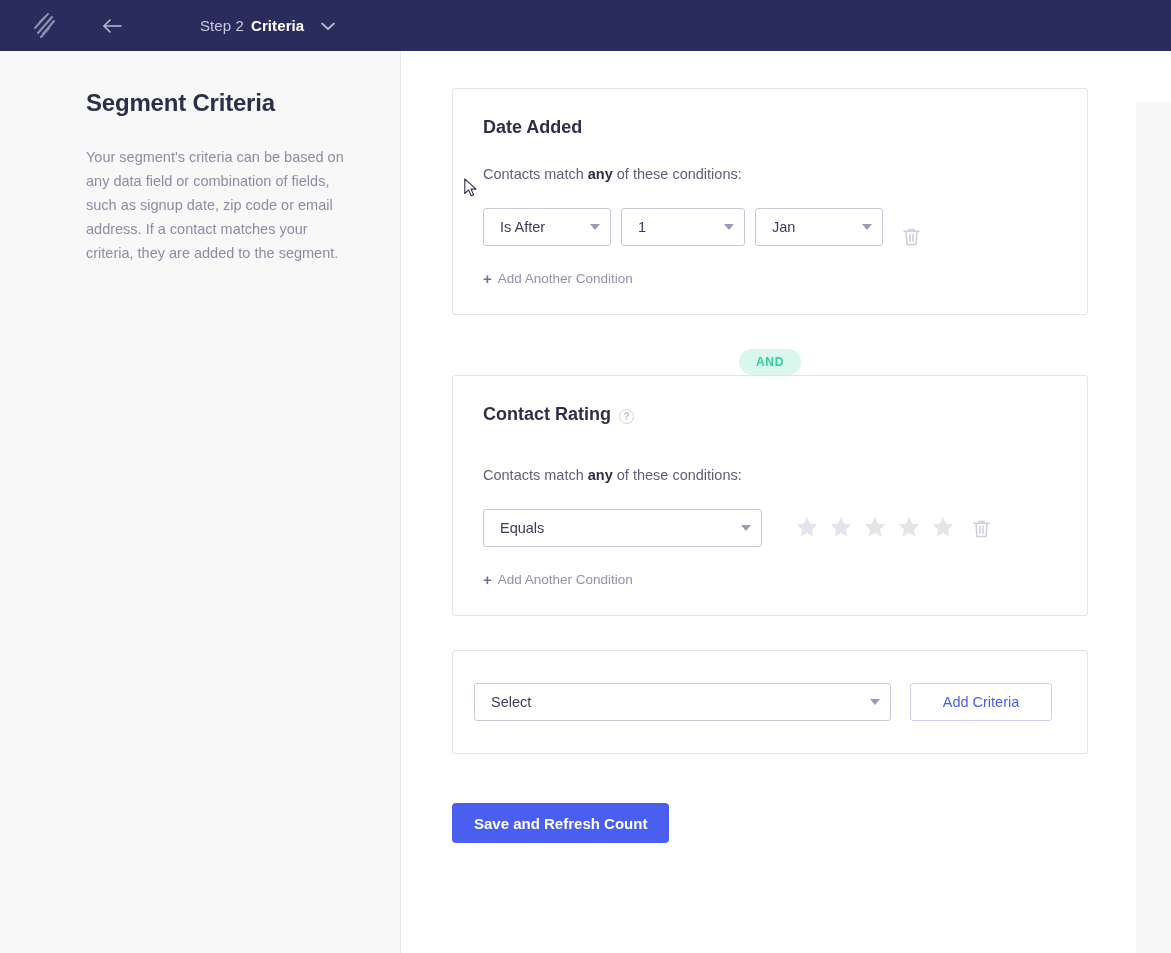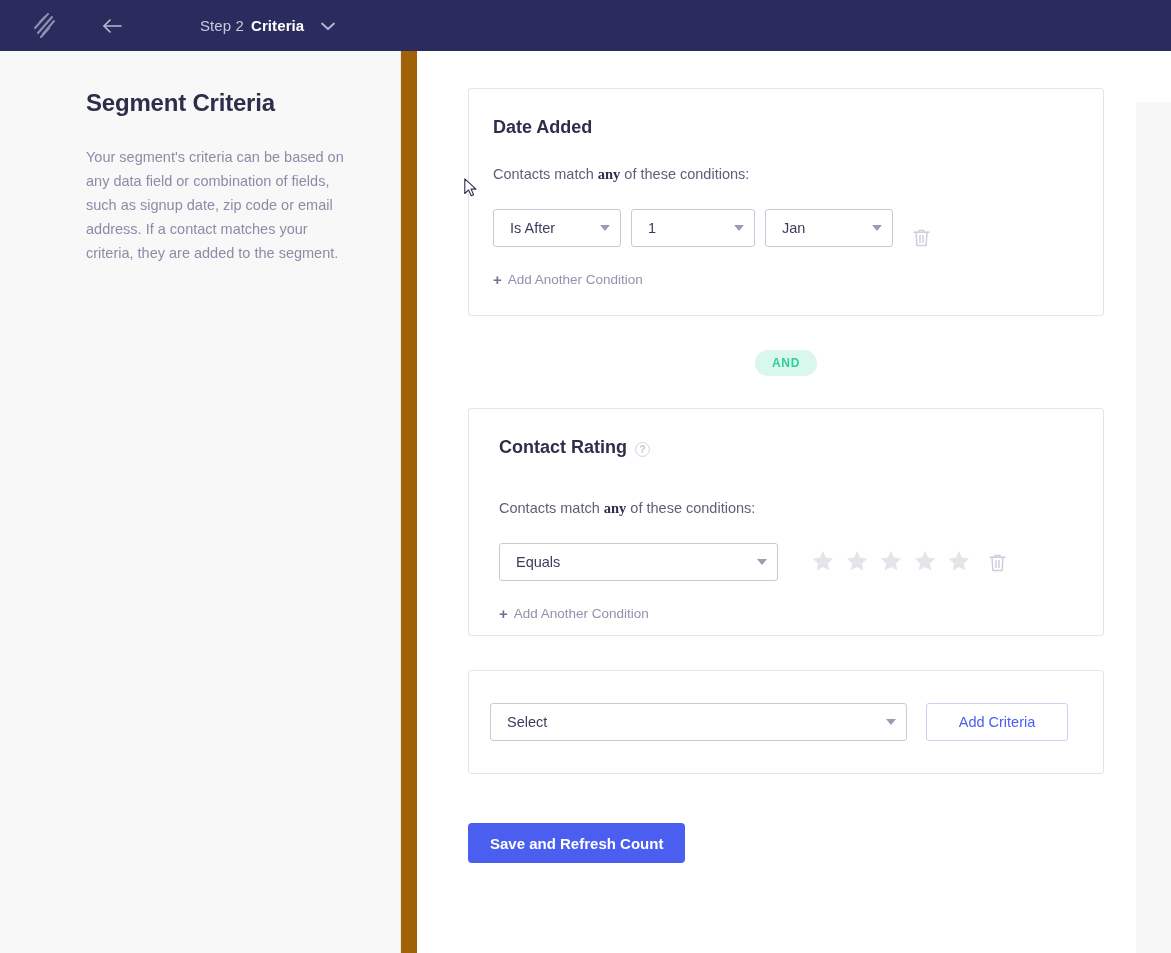--- a/index.html
+++ b/index.html
@@ -42,22 +42,21 @@
   }
   .step-chevron {
     margin-left: 10px; display: flex; align-items: center; cursor: pointer;
   }
 
   
   .page {
     position: absolute; top: 51px; left: 0;
     width: 1171px; height: 902px;
     display: flex;
-    background: #a16207;
-    gap: 16px;
+    background: #a21caf;
   }
   .sidebar {
     width: 401px; height: 902px;
     background: #f8f8f9;
     border-right: 1px solid #e8e8ec;
     padding: 38px 0 0 86px;
   }
   .sidebar h1 {
     font-size: 24px; font-weight: bold; color: #2d2f4a;
     letter-spacing: -.2px;
@@ -90,21 +89,21 @@
   .help-icon {
     display: inline-flex; align-items: center; justify-content: center;
     width: 15px; height: 15px; border-radius: 50%;
     border: 1px solid #d3d4de; color: #c3c4d2;
     font-size: 10px; line-height: 1; cursor: pointer;
     position: relative; top: 2px;
   }
   .match-line {
     font-size: 14.5px; color: #5d5f79;
   }
-  .match-line b { color: #2d2f4a; font-weight: bold; font-family: Liberation Serif, serif; }
+  .match-line b { color: #2d2f4a; font-weight: bold; }
 
   
   .sel {
     height: 38px;
     border: 1px solid #c9cad8;
     border-radius: 3px;
     background: #fff;
     display: flex; align-items: center;
     padding: 0 10px 0 16px;
     font-size: 14.5px; color: #3b3d5c;
@@ -219,21 +218,21 @@
 
 <div class="page">
 
   <aside class="sidebar">
     <h1>Segment Criteria</h1>
     <p>Your segment's criteria can be based on any data field or combination of fields, such as signup date, zip code or email address. If a contact matches your criteria, they are added to the segment.</p>
   </aside>
 
   <main class="main">
 
-    <div class="card" style="margin-top:37px;padding:28px 30px 26px 24px;">
+    <div class="card" style="margin-top:37px;padding:28px 30px 26px 30px;">
       <div class="card-title" style="margin-bottom:28px;">
         <span>Date Added</span>
       </div>
 
       <div class="match-line" style="margin-bottom:26px;">
         <span>Contacts match </span><b>any</b><span> of these conditions:</span>
       </div>
 
       <div style="display:flex;align-items:flex-end;gap:10px;margin-bottom:24px;">
         <div class="sel" style="width:128px;">
@@ -264,21 +263,21 @@
       <div class="add-cond">
         <span class="plus">+</span>
         <span>Add Another Condition</span>
       </div>
     </div>
 
     <div style="width:636px;display:flex;justify-content:center;margin-top:34px;">
       <span class="and-badge">AND</span>
     </div>
 
-    <div class="card" style="margin-top:32px;padding:28px 30px 12px 30px;">
+    <div class="card" style="padding:28px 30px 26px 30px;">
       <div class="card-title" style="margin-bottom:42px;">
         <span>Contact Rating</span>
         <span class="help-icon">?</span>
       </div>
 
       <div class="match-line" style="margin-bottom:26px;">
         <span>Contacts match </span><b>any</b><span> of these conditions:</span>
       </div>
 
       <div style="display:flex;align-items:center;margin-bottom:24px;">

